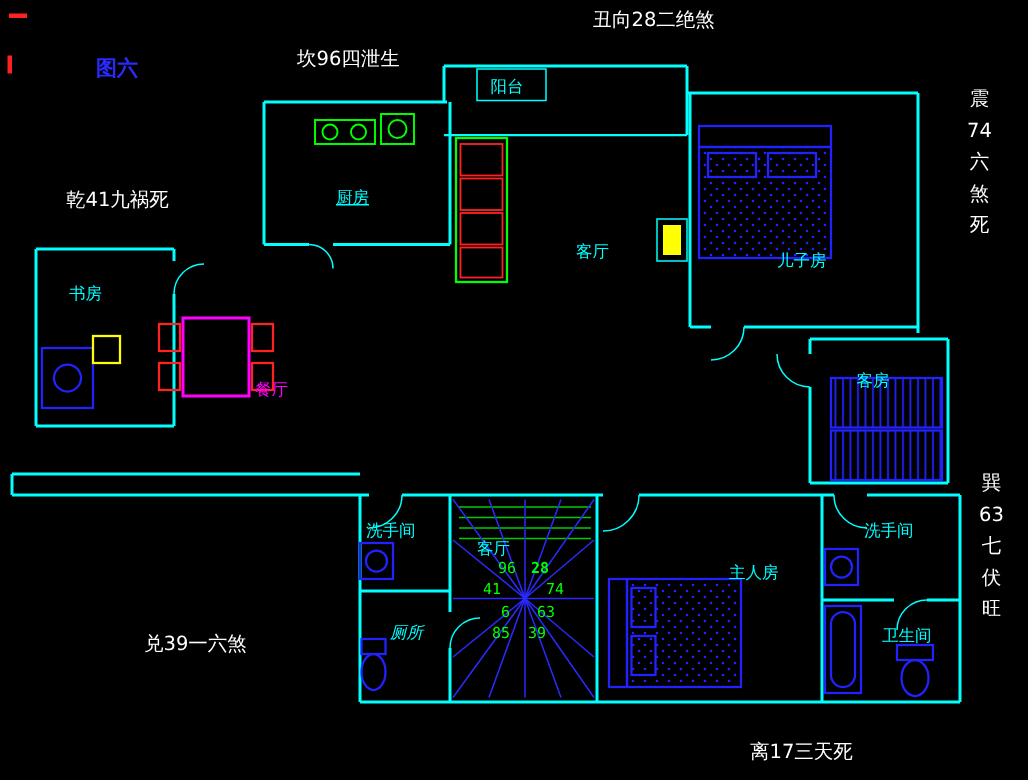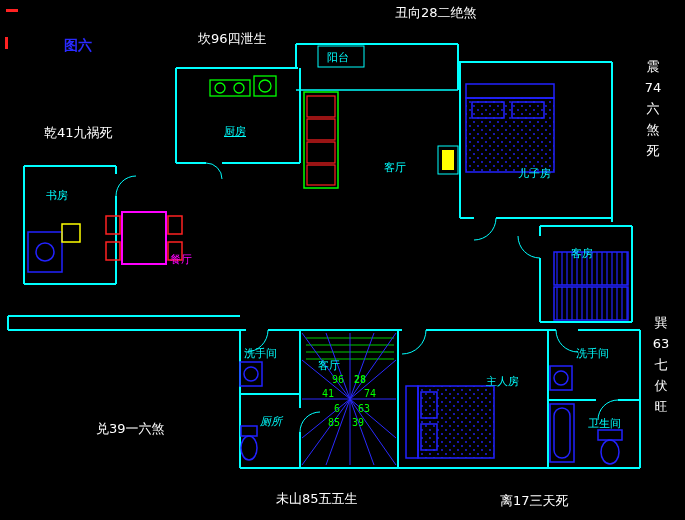--- a/index.html
+++ b/index.html
@@ -201,21 +201,20 @@
       <rect x="6" y="9" width="12" height="3"></rect>
       <rect x="5" y="37" width="3" height="12"></rect>
     </g>
   </svg>
 
   <div class="lbl blue-title" style="left:40px;top:37px;">图六</div>
   <div class="lbl white" style="left:198px;top:30px;">坎96四泄生</div>
   <div class="lbl white" style="left:395px;top:4px;">丑向28二绝煞</div>
   <div class="lbl white" style="left:44px;top:124px;">乾41九祸死</div>
   <div class="lbl white" style="left:60px;top:420px;margin-left:36px;">兑39一六煞</div>
-  <div class="lbl white" style="left:276px;top:490px;">未山85五五生</div>
   <div class="lbl white" style="left:500px;top:492px;text-align:center;">离17三天死</div>
 
   <div class="lbl white vert" style="left:636px;top:56px;width:34px;">
     <span>震</span>
     <span>74</span>
     <span>六</span>
     <span>煞</span>
     <span>死</span>
   </div>
   <div class="lbl white vert" style="left:644px;top:312px;width:34px;">

